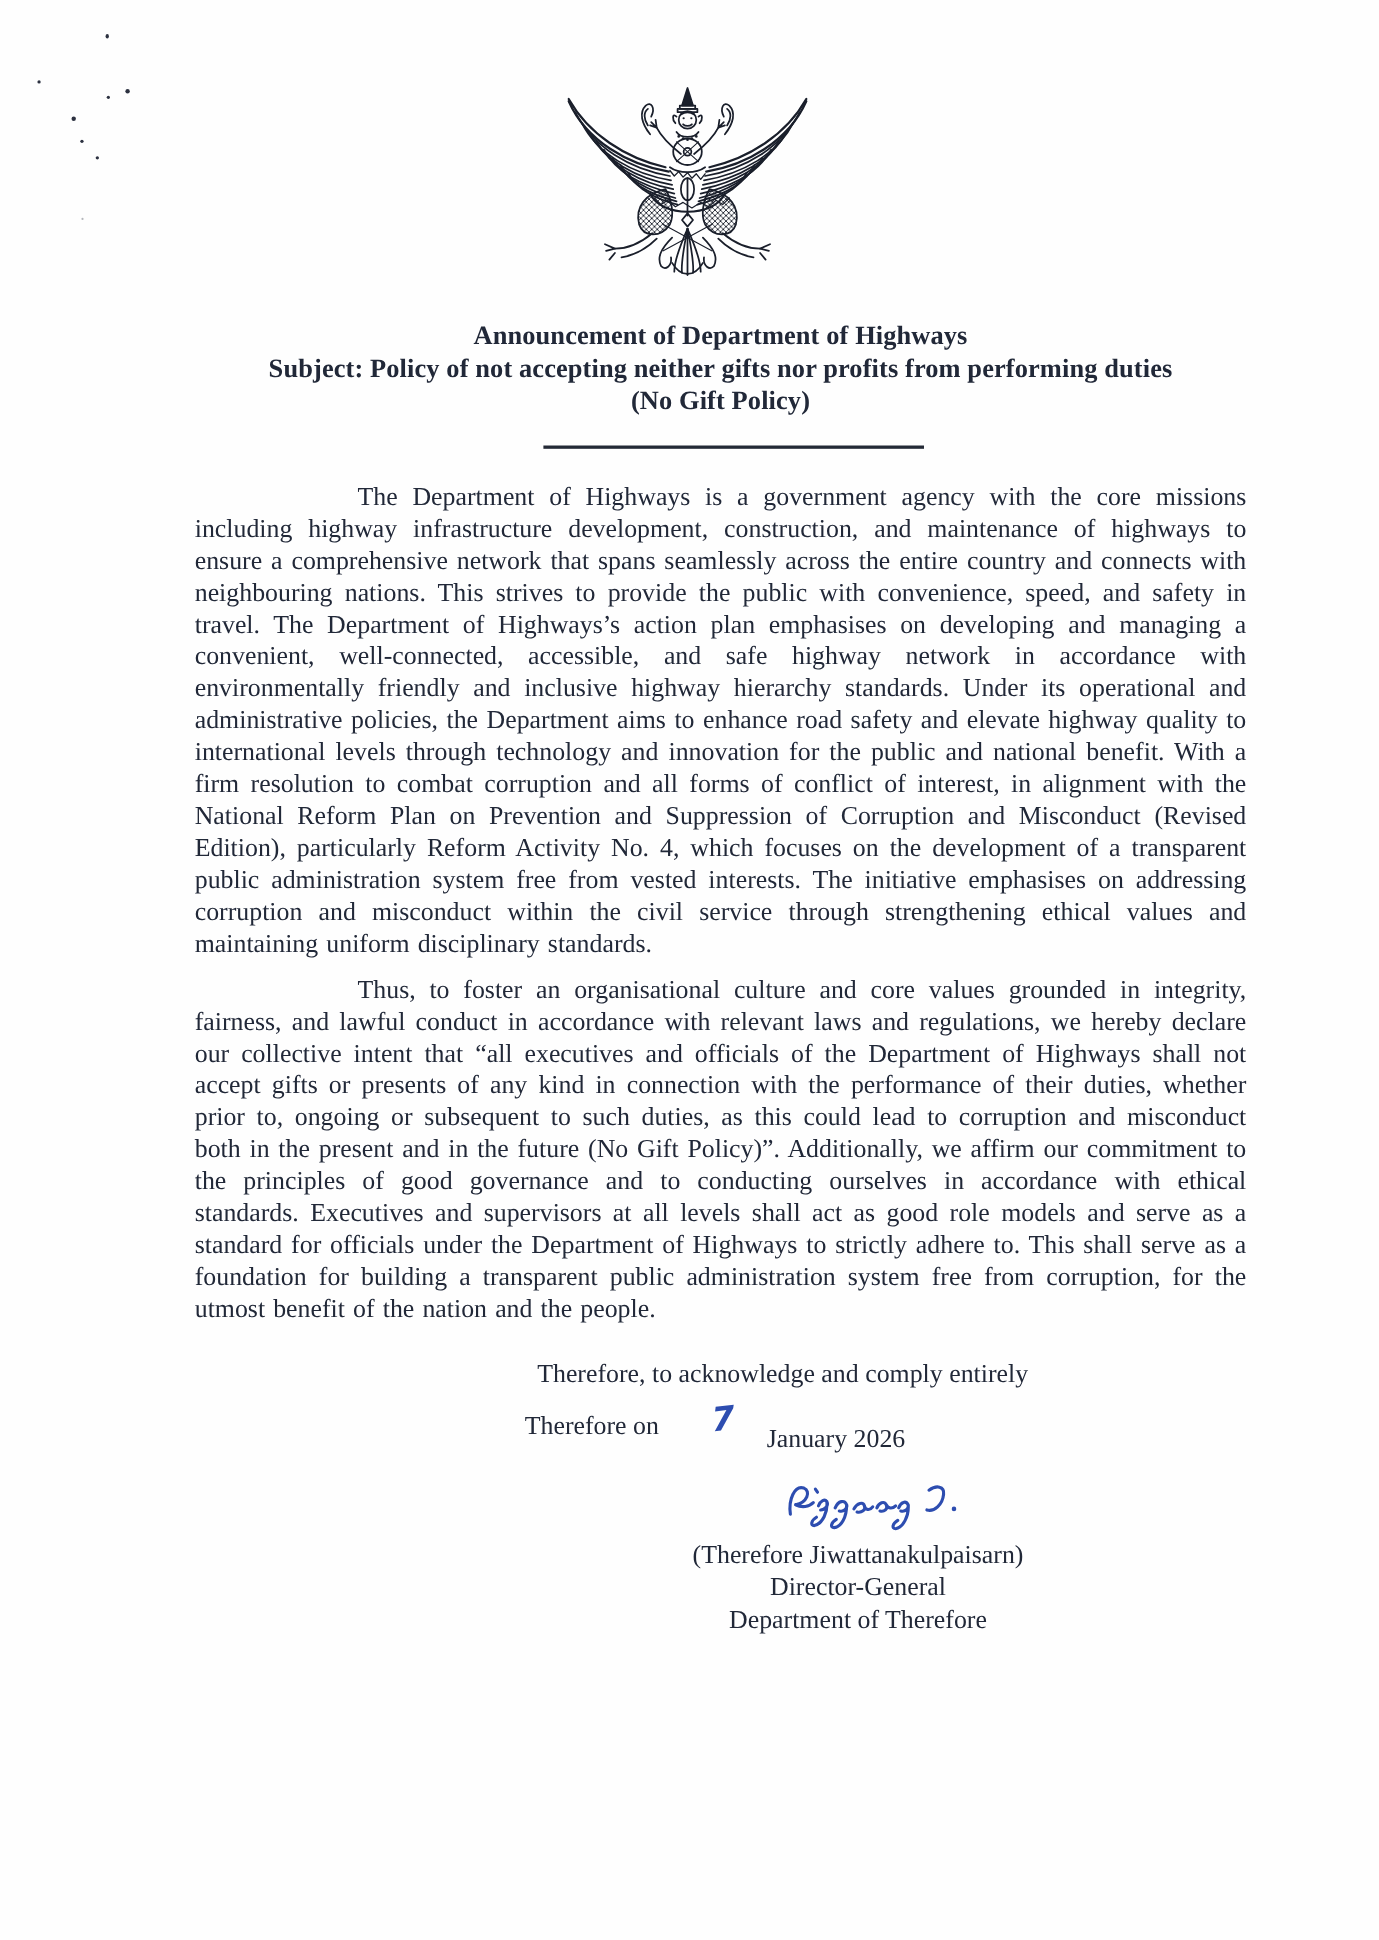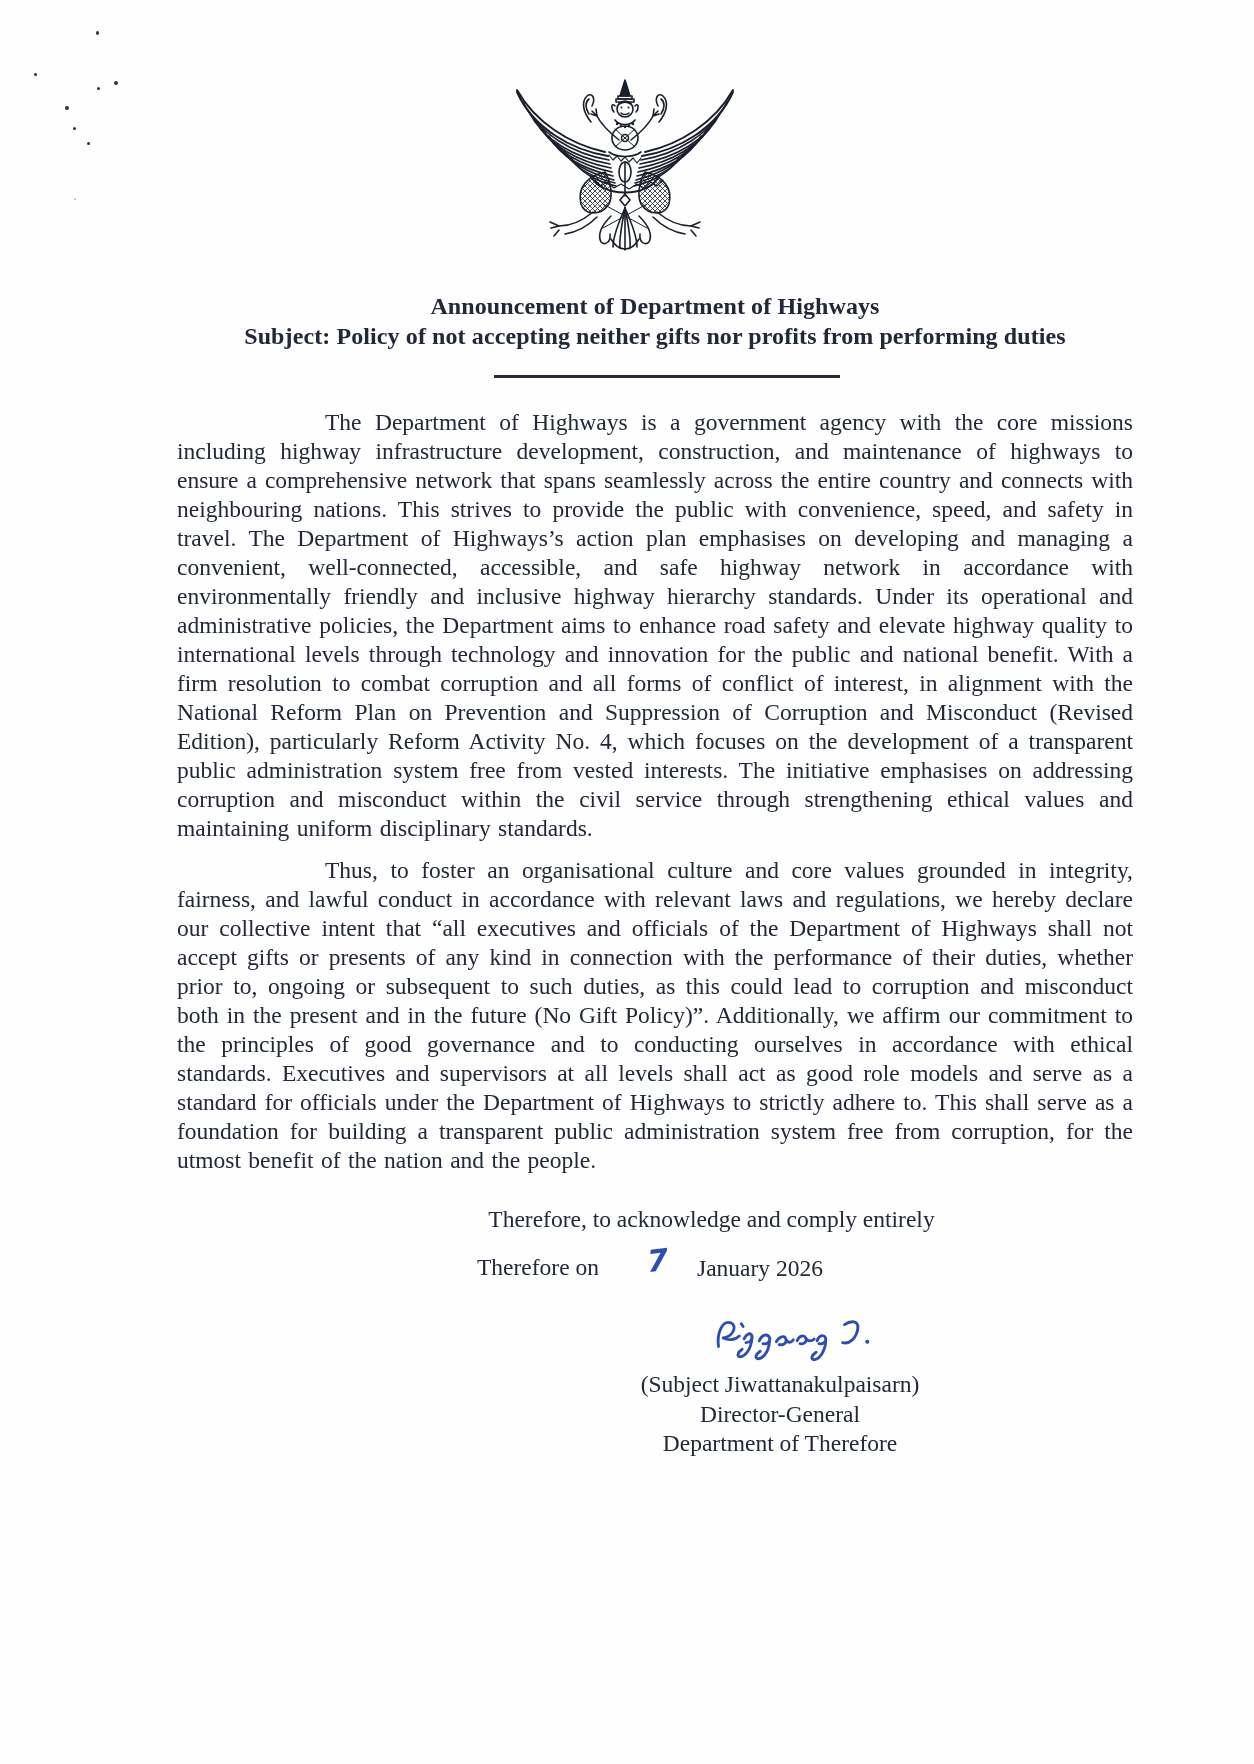--- a/index.html
+++ b/index.html
@@ -61,21 +61,21 @@
   .announce-prefix { position:absolute; left:300px; top:3px; }
   .announce-day {
     position:absolute; left:470px; top:-4px;
     color:#2d4db0;
     font-family:"DejaVu Sans", sans-serif;
     font-style:italic; font-weight:bold;
     font-size:30px;
     transform:rotate(-7deg) skewX(-4deg);
     display:inline-block;
   }
-  .announce-suffix { position:absolute; left:520px; top:4px; }
+  .announce-suffix { position:absolute; left:520px; top:14px; }
 
   .sig-scribble {
     display:block;
     margin:26px 0 0 533px;
     width:180px; height:50px;
   }
 
   .name-block {
     width:380px;
     margin:8px 0 0 413px;
@@ -184,20 +184,21 @@
     <path d="M120,118 l5,6 l-5,6 l-5,-6 Z"></path>
 
     <path d="M120,132 L120,174"></path>
   </svg>
 
   <div class="content">
 
     <div class="title-block">
       <div>Announcement of Department of Highways</div>
       <div>Subject: Policy of not accepting neither gifts nor profits from performing duties</div>
+      <div>(No Gift Policy)</div>
     </div>
 
     <div class="divider"></div>
 
     <p class="para">The Department of Highways is a government agency with the core missions including highway infrastructure development, construction, and maintenance of highways to ensure a comprehensive network that spans seamlessly across the entire country and connects with neighbouring nations. This strives to provide the public with convenience, speed, and safety in travel. The Department of Highways’s action plan emphasises on developing and managing a convenient, well-connected, accessible, and safe highway network in accordance with environmentally friendly and inclusive highway hierarchy standards. Under its operational and administrative policies, the Department aims to enhance road safety and elevate highway quality to international levels through technology and innovation for the public and national benefit. With a firm resolution to combat corruption and all forms of conflict of interest, in alignment with the National Reform Plan on Prevention and Suppression of Corruption and Misconduct (Revised Edition), particularly Reform Activity No. 4, which focuses on the development of a transparent public administration system free from vested interests. The initiative emphasises on addressing corruption and misconduct within the civil service through strengthening ethical values and maintaining uniform disciplinary standards.</p>
 
     <p class="para">Thus, to foster an organisational culture and core values grounded in integrity, fairness, and lawful conduct in accordance with relevant laws and regulations, we hereby declare our collective intent that “all executives and officials of the Department of Highways shall not accept gifts or presents of any kind in connection with the performance of their duties, whether prior to, ongoing or subsequent to such duties, as this could lead to corruption and misconduct both in the present and in the future (No Gift Policy)”. Additionally, we affirm our commitment to the principles of good governance and to conducting ourselves in accordance with ethical standards. Executives and supervisors at all levels shall act as good role models and serve as a standard for officials under the Department of Highways to strictly adhere to. This shall serve as a foundation for building a transparent public administration system free from corruption, for the utmost benefit of the nation and the people.</p>
 
     <div class="closing">Therefore, to acknowledge and comply entirely</div>
 
@@ -213,19 +214,19 @@
       <path d="M36,28 C38,23 42,21 44,24 C46,28 42,32 38,32 M44,24 C45,34 40,45 32,47 C28,47 29,42 34,39"></path>
       <path d="M52,30 C55,23 61,22 63,27 C64,31 60,34 56,33 M63,27 C63,39 58,48 51,49 C47,49 48,44 53,41"></path>
       <path d="M70,31 C73,25 79,24 80,28 C82,32 77,35 73,34 M80,28 C81,32 85,33 88,29"></path>
       <path d="M92,30 C94,25 99,23 101,27 C103,31 99,34 95,33 M101,27 C103,31 107,31 110,28"></path>
       <path d="M113,30 C115,24 120,23 122,27 C123,31 119,34 115,33 M122,27 C123,38 117,49 110,50 C106,50 107,45 112,42"></path>
       <path d="M142,13 C149,8 157,9 156,17 C155,27 147,34 140,32"></path>
       <circle cx="166" cy="31" r="2.2" fill="#2d4db0" stroke="none"></circle>
     </svg>
 
     <div class="name-block">
-      <div>(Subject Jiwattanakulpaisarn)</div>
+      <div>(Therefore Jiwattanakulpaisarn)</div>
       <div>Director-General</div>
       <div>Department of Therefore</div>
     </div>
 
   </div>
 </div>
 
 </body></html>

